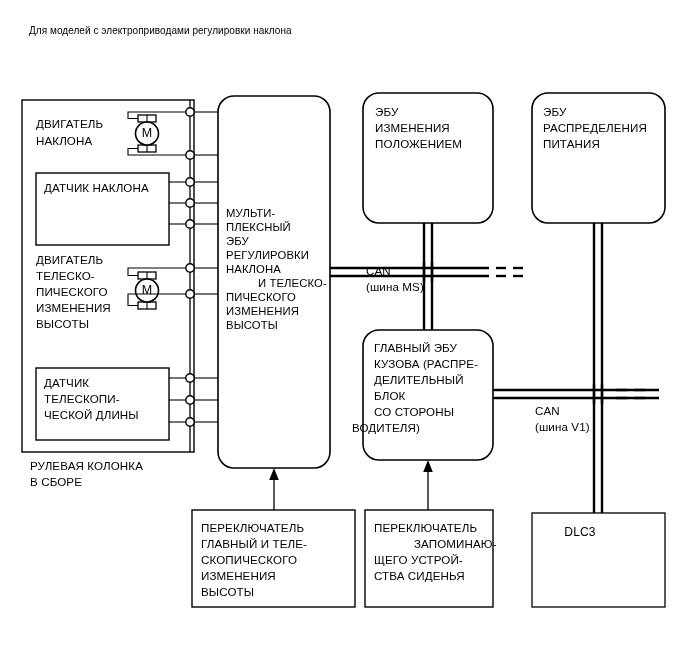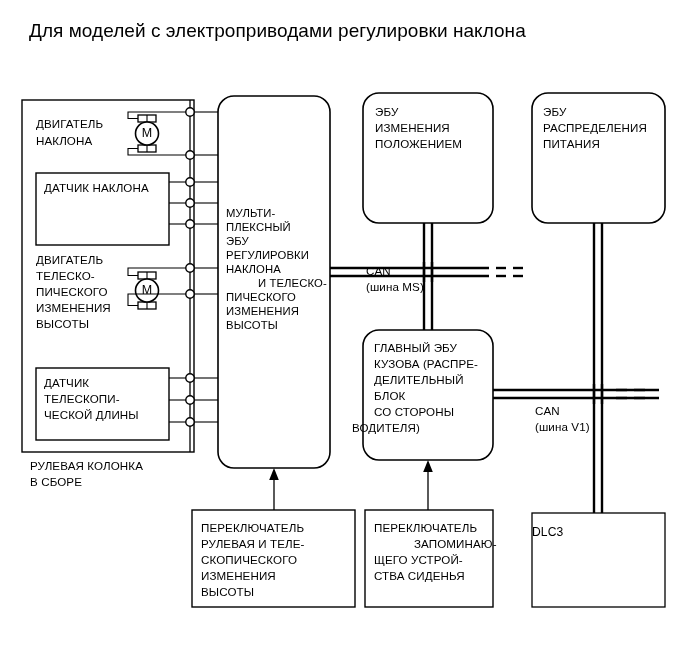--- a/index.html
+++ b/index.html
@@ -27,21 +27,21 @@
     height: 660px;
   }
   .txt {
     position: absolute;
     font-family: "Liberation Sans", sans-serif;
     white-space: pre;
     line-height: 14.2px;
     letter-spacing: 0.1px;
   }
   .caption {
-    font-size: 19px;
+    font-size: 10px;
     line-height: 20px;
     letter-spacing: 0.05px;
   }
   .lbl-11 { font-size: 11.3px; }
   .lbl-115 { font-size: 11.6px; }
   .lbl-12 { font-size: 12.1px; }
   .motor-m {
     position: absolute;
     font-size: 12.5px;
     font-family: "Liberation Sans", sans-serif;
@@ -238,25 +238,25 @@
   <div class="txt lbl-115" style="left:374px; top:405px;">СО СТОРОНЫ</div>
   <div class="txt lbl-115" style="left:352px; top:421px;">ВОДИТЕЛЯ)</div>
 
   <div class="txt lbl-115" style="left:366px; top:264px;">CAN</div>
   <div class="txt lbl-115" style="left:366px; top:280px;">(шина MS)</div>
 
   <div class="txt lbl-115" style="left:535px; top:404px;">CAN</div>
   <div class="txt lbl-115" style="left:535px; top:420px;">(шина V1)</div>
 
   <div class="txt lbl-115" style="left:201px; top:521px;">ПЕРЕКЛЮЧАТЕЛЬ</div>
-  <div class="txt lbl-115" style="left:201px; top:537px;">РУЛЕВАЯ И ТЕЛЕ-</div>
+  <div class="txt lbl-115" style="left:201px; top:537px;">ГЛАВНЫЙ И ТЕЛЕ-</div>
   <div class="txt lbl-115" style="left:201px; top:553px;">СКОПИЧЕСКОГО</div>
   <div class="txt lbl-115" style="left:201px; top:569px;">ИЗМЕНЕНИЯ</div>
   <div class="txt lbl-115" style="left:201px; top:585px;">ВЫСОТЫ</div>
 
   <div class="txt lbl-115" style="left:374px; top:521px;">ПЕРЕКЛЮЧАТЕЛЬ</div>
   <div class="txt lbl-115" style="left:374px; top:537px;margin-left:40px;">ЗАПОМИНАЮ-</div>
   <div class="txt lbl-115" style="left:374px; top:553px;">ЩЕГО УСТРОЙ-</div>
   <div class="txt lbl-115" style="left:374px; top:569px;">СТВА СИДЕНЬЯ</div>
 
-  <div class="txt lbl-12" style="left:532px; top:525px; width:140px; ">DLC3</div>
+  <div class="txt lbl-12" style="left:510px; top:525px; width:140px; text-align:center;">DLC3</div>
 
 </div>
 
 </body></html>

